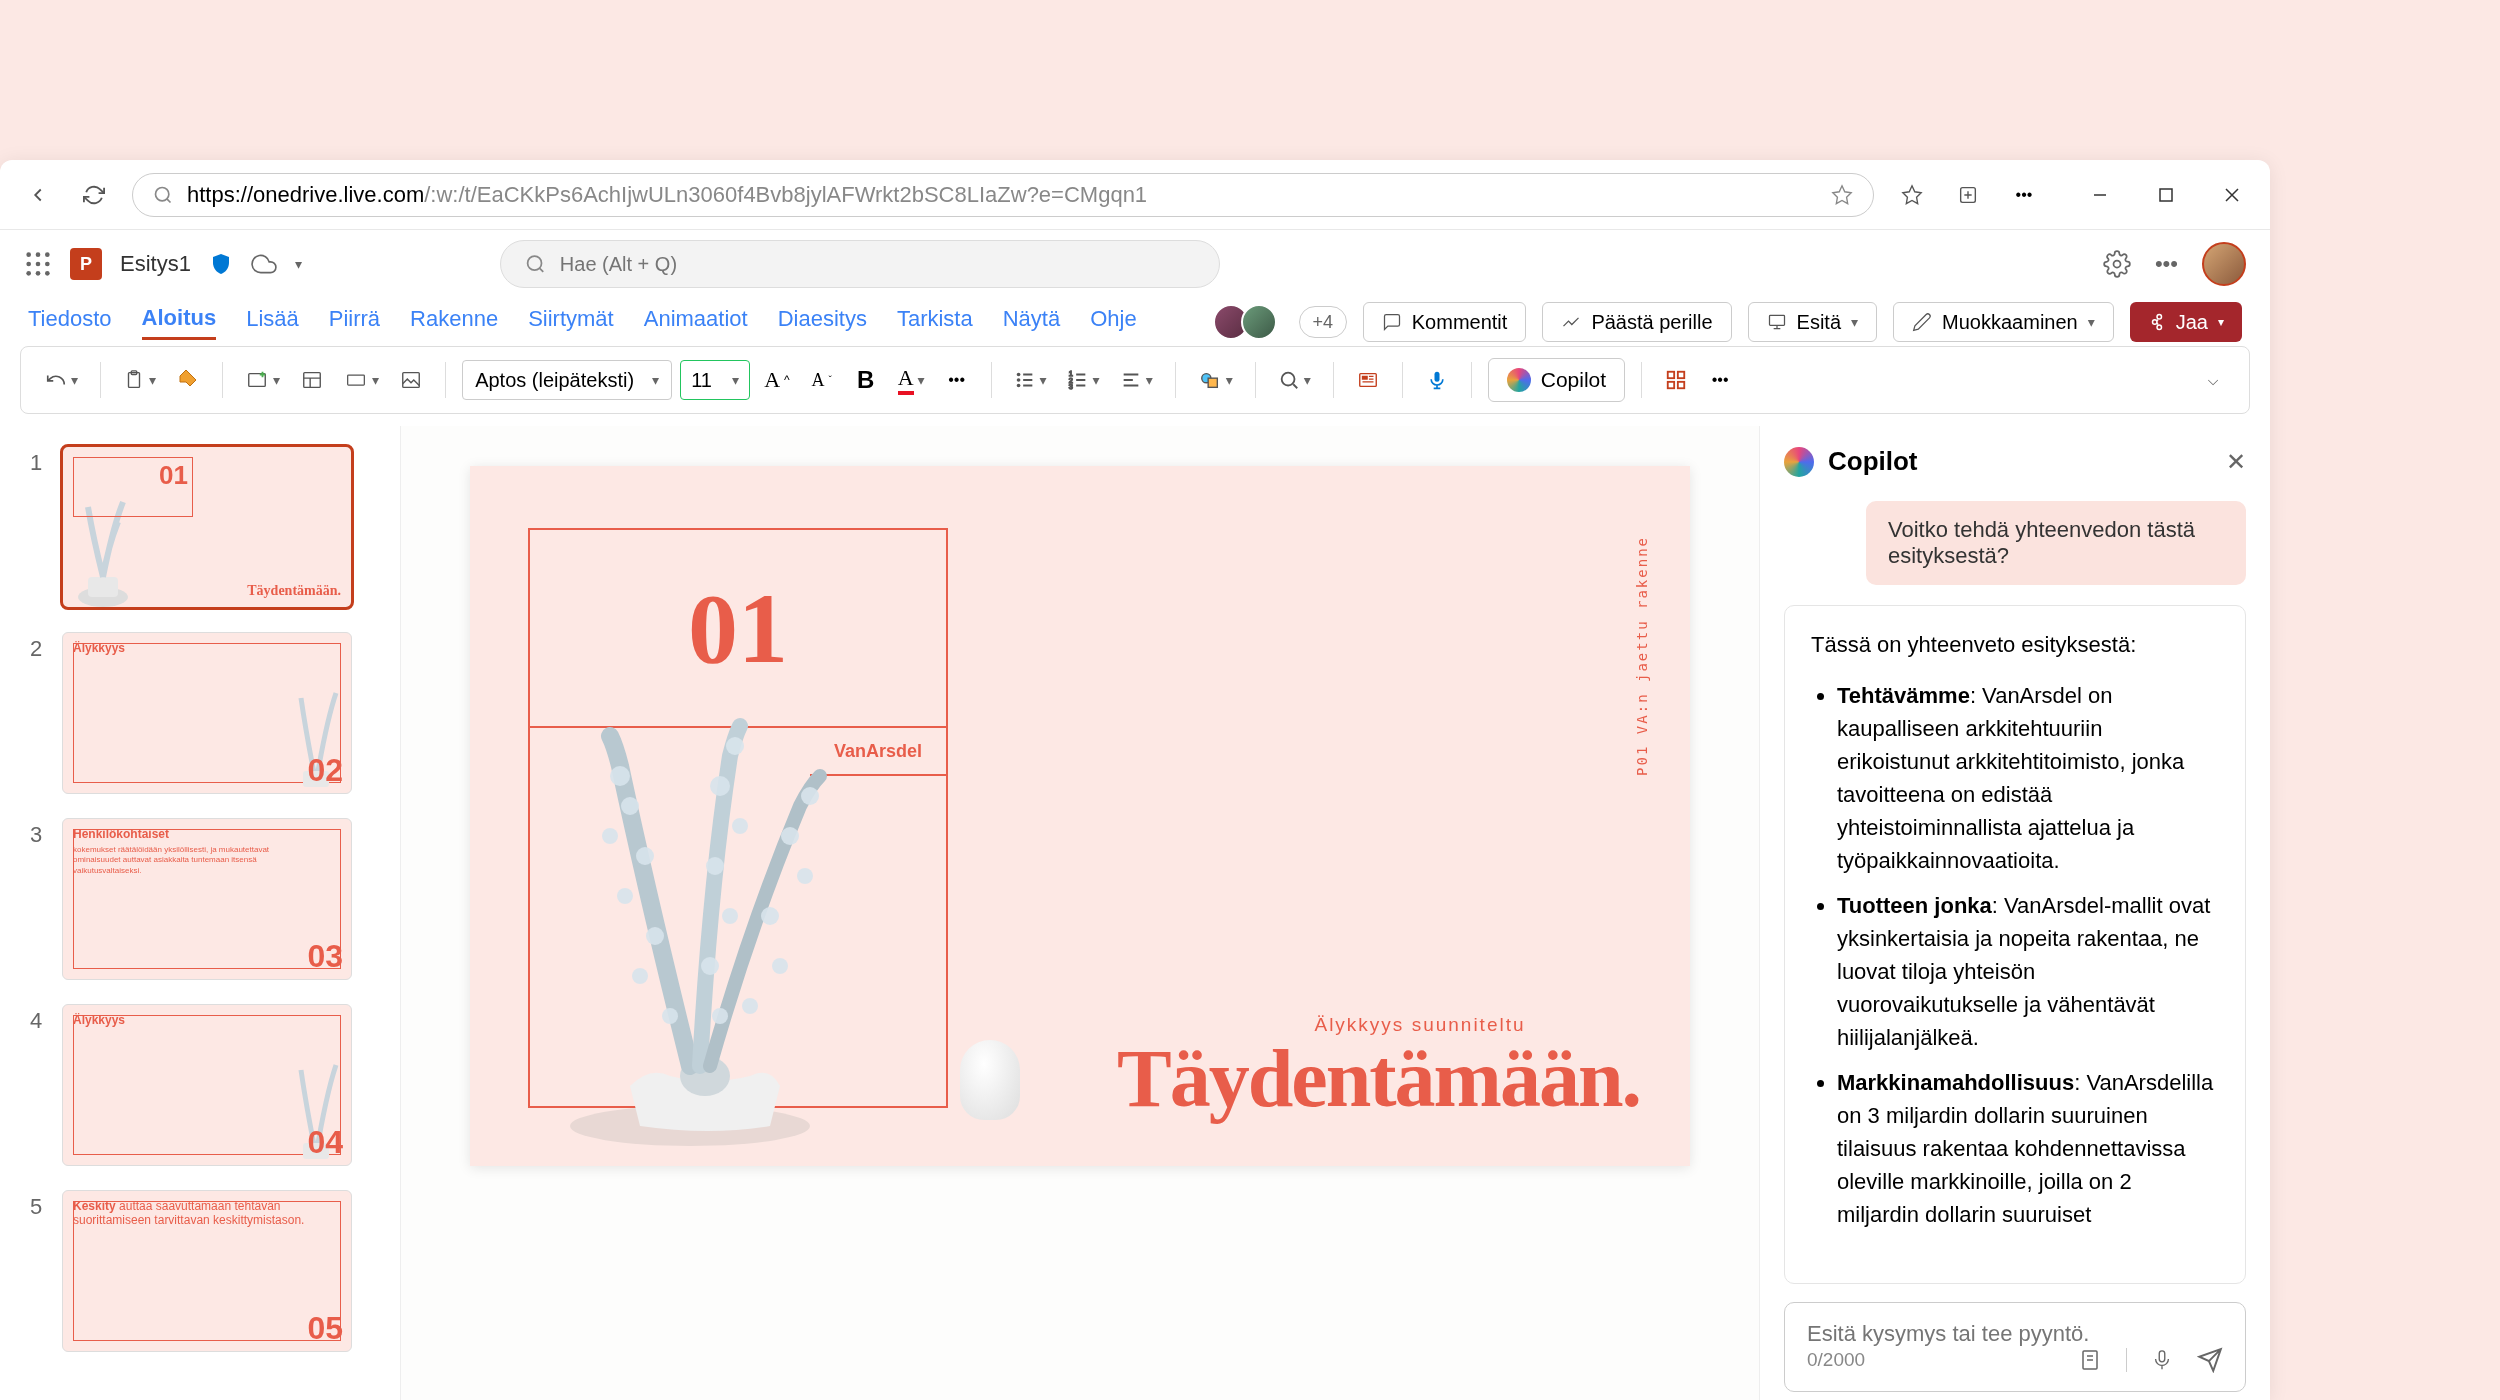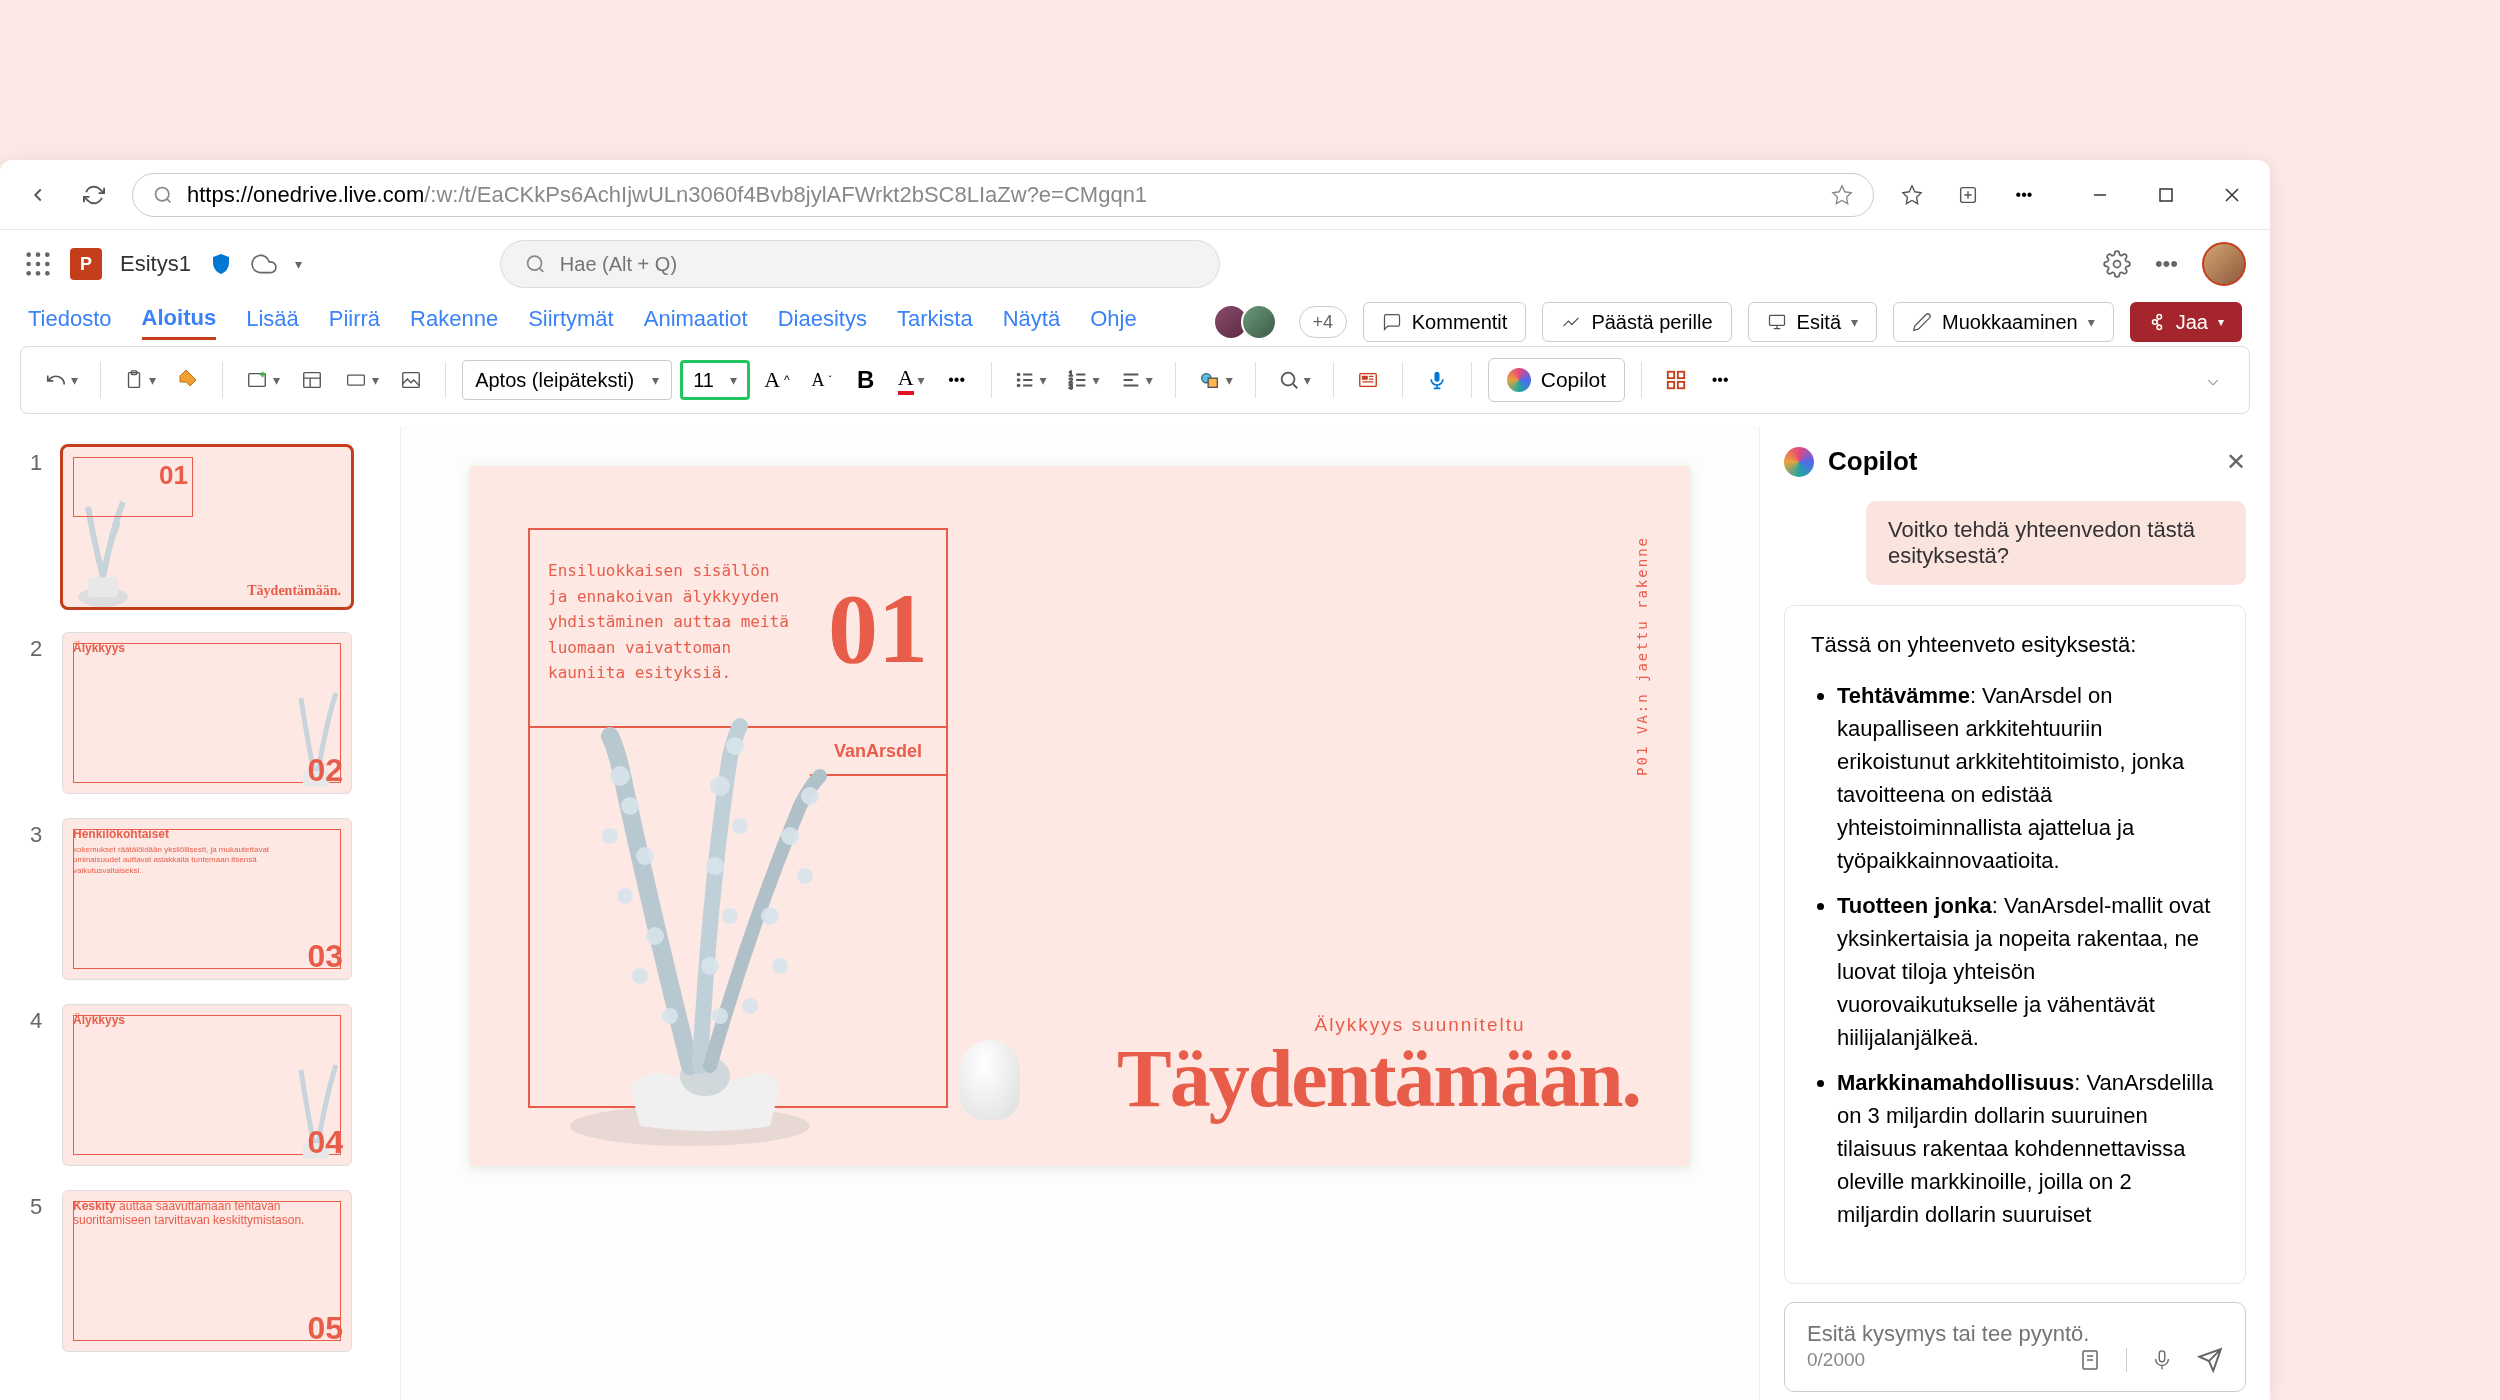--- a/index.html
+++ b/index.html
@@ -35,21 +35,21 @@
 .pa1 { background: linear-gradient(135deg, #8b4a6b, #5a2d42); }
 .pa2 { background: linear-gradient(135deg, #6b9b7a, #3d5a47); }
 .presence-more { width: 48px; height: 32px; border: 1px solid #ccc; border-radius: 16px; display: flex; align-items: center; justify-content: center; font-size: 18px; color: #666; margin-left: 6px; }
 .pill-btn { height: 40px; padding: 0 18px; border: 1px solid #ccc; border-radius: 6px; display: flex; align-items: center; gap: 10px; font-size: 20px; cursor: pointer; }
 .share-btn { background: #a4262c; color: #fff; border: none; }
 
 .toolbar { height: 68px; margin: 0 20px 12px 20px; border: 1px solid #ddd; border-radius: 8px; display: flex; align-items: center; padding: 0 18px; gap: 8px; background: #fff; }
 .tb-btn { height: 44px; min-width: 36px; display: flex; align-items: center; justify-content: center; cursor: pointer; border-radius: 4px; padding: 0 6px; gap: 4px; }
 .tb-sep { width: 1px; height: 36px; background: #ddd; margin: 0 8px; }
 .font-name { width: 210px; height: 40px; border: 1px solid #ccc; border-radius: 4px; display: flex; align-items: center; padding: 0 12px; font-size: 20px; justify-content: space-between; }
-.font-size { width: 70px; height: 40px; border: 3px solid #22c55e; border-radius: 4px; display: flex; align-items: center; justify-content: space-between; padding: 0 10px; font-size: 20px; }
+.font-size { width: 70px; height: 40px; border: 1px solid #22c55e; border-radius: 4px; display: flex; align-items: center; justify-content: space-between; padding: 0 10px; font-size: 20px; }
 .copilot-pill { height: 44px; padding: 0 18px; border: 1px solid #ccc; border-radius: 6px; display: flex; align-items: center; gap: 10px; font-size: 21px; }
 .copilot-logo { width: 24px; height: 24px; background: conic-gradient(#e8467c, #4f6bed, #23a5a0, #e8a33d, #e8467c); border-radius: 50%; }
 
 .main-area { display: flex; height: calc(100% - 254px); }
 .thumbs { width: 400px; padding: 20px 30px; overflow-y: auto; }
 .thumb-row { display: flex; gap: 14px; margin-bottom: 24px; }
 .thumb-num { font-size: 22px; color: #666; width: 18px; padding-top: 4px; }
 .thumb { width: 290px; height: 162px; background: #fde8e4; border-radius: 6px; border: 1px solid #ddd; position: relative; overflow: hidden; }
 .thumb.selected { outline: 3px solid #c43e1c; outline-offset: -1px; }
 .thumb-inner { position: absolute; inset: 10px; border: 1px solid #e85d4a; }
@@ -438,21 +438,20 @@
           <div class="thumb-title"><span style="font-weight:700;">Keskity</span> <span style="font-weight:400;">auttaa saavuttamaan tehtävän suorittamiseen tarvittavan keskittymistason.</span></div>
           <div class="thumb-big-num">05</div>
         </div>
       </div>
     </div>
 
     <div class="canvas-area">
       <div class="slide">
         <div class="slide-frame"></div>
         <div class="slide-top-box">
-          <div class="slide-desc">Ensiluokkaisen sisällön ja ennakoivan älykkyyden yhdistäminen auttaa meitä luomaan vaivattoman kauniita esityksiä.</div>
           <div class="slide-01">01</div>
         </div>
         <div class="slide-brand-box">VanArsdel</div>
         <svg class="slide-plant" viewBox="0 0 380 440">
           <ellipse cx="180" cy="420" rx="120" ry="20" fill="#e8d8d4"></ellipse>
           <path d="M120 380 Q140 360 160 370 Q200 380 240 370 Q260 360 270 380 L260 420 Q200 430 130 420 Z" fill="#f0f0f0"></path>
           <ellipse cx="195" cy="370" rx="25" ry="20" fill="#d0d8dc"></ellipse>
           <path d="M180 360 Q140 200 110 60 Q105 40 100 30" stroke="#b8c8d0" stroke-width="18" fill="none" stroke-linecap="round"></path>
           <path d="M190 360 Q200 180 220 50 Q225 30 230 20" stroke="#c0d0d8" stroke-width="16" fill="none" stroke-linecap="round"></path>
           <path d="M200 360 Q240 220 290 100 Q300 80 310 70" stroke="#b0c0c8" stroke-width="14" fill="none" stroke-linecap="round"></path>

